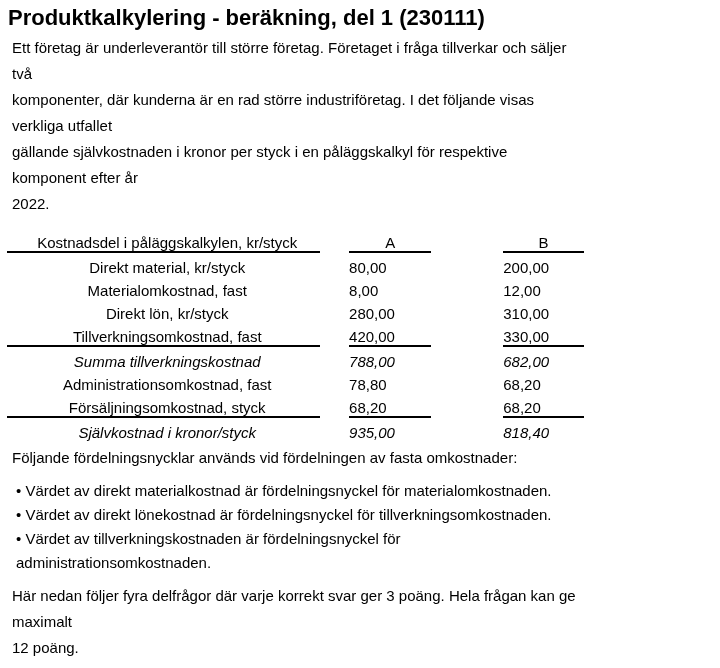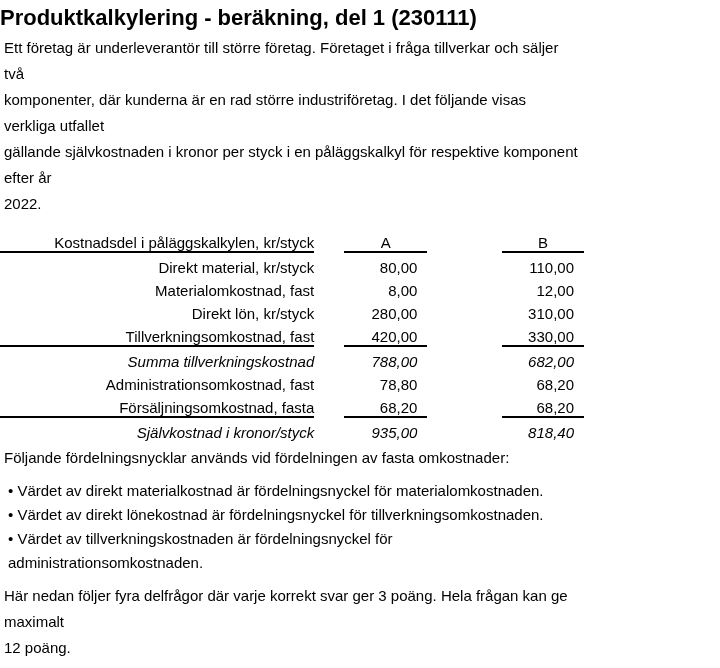--- a/index.html
+++ b/index.html
@@ -13,20 +13,21 @@
     height: 668px;
     overflow: hidden;
     color: #000000;
     font-family: "Liberation Sans", "DejaVu Sans", sans-serif;
     font-size: 15px;
   }
   .page {
     width: 584px;
     height: 668px;
     box-sizing: border-box;
+    padding-left: 8px;
   }
   h1.doc-title {
     margin: 0;
     padding-top: 4px;
     font-size: 22px;
     line-height: 27px;
     font-weight: bold;
     letter-spacing: 0;
   }
   p.para {
@@ -56,24 +57,23 @@
   }
   table.cost-table td {
     padding: 0;
     vertical-align: bottom;
     height: 23px;
     overflow: visible;
     white-space: nowrap;
   }
   table.cost-table td.lbl {
     padding-left: 7px;
-    text-align: right;
+    text-align: center;
   }
   table.cost-table td.num {
-    text-align: right;
     padding-right: 10px;
   }
   table.cost-table td.colhead {
     text-align: center;
     padding-right: 0;
   }
   table.cost-table tr.rule-below td.c {
     border-bottom: 2px solid #000000;
   }
   table.cost-table tr.italic-row td {
@@ -110,21 +110,21 @@
         <td class="c colhead">A</td>
         <td class="sp"></td>
         <td class="c colhead">B</td>
       </tr>
 
       <tr>
         <td class="c lbl">Direkt material, kr/styck</td>
         <td class="sp"></td>
         <td class="c num">80,00</td>
         <td class="sp"></td>
-        <td class="c num">110,00</td>
+        <td class="c num">200,00</td>
       </tr>
 
       <tr>
         <td class="c lbl">Materialomkostnad, fast</td>
         <td class="sp"></td>
         <td class="c num">8,00</td>
         <td class="sp"></td>
         <td class="c num">12,00</td>
       </tr>
 
@@ -154,21 +154,21 @@
 
       <tr>
         <td class="c lbl">Administrationsomkostnad, fast</td>
         <td class="sp"></td>
         <td class="c num">78,80</td>
         <td class="sp"></td>
         <td class="c num">68,20</td>
       </tr>
 
       <tr class="rule-below">
-        <td class="c lbl">Försäljningsomkostnad, fasta</td>
+        <td class="c lbl">Försäljningsomkostnad, styck</td>
         <td class="sp"></td>
         <td class="c num">68,20</td>
         <td class="sp"></td>
         <td class="c num">68,20</td>
       </tr>
 
       <tr class="italic-row">
         <td class="c lbl">Självkostnad i kronor/styck</td>
         <td class="sp"></td>
         <td class="c num">935,00</td>

